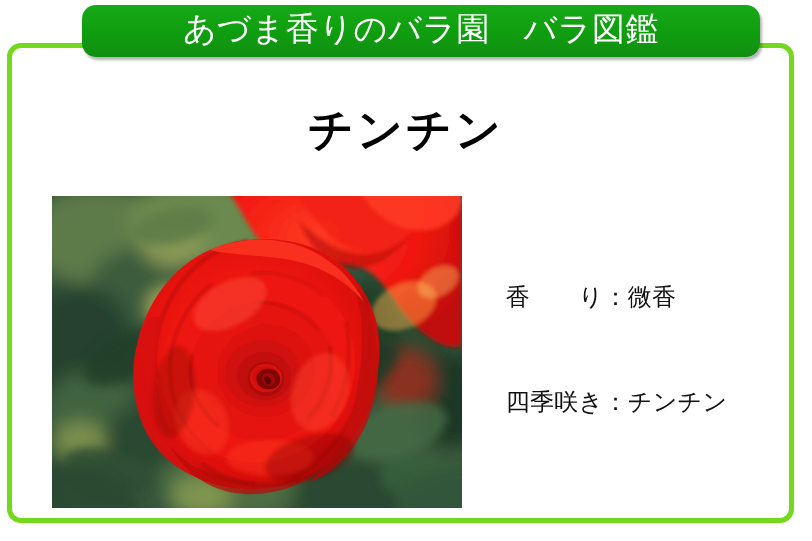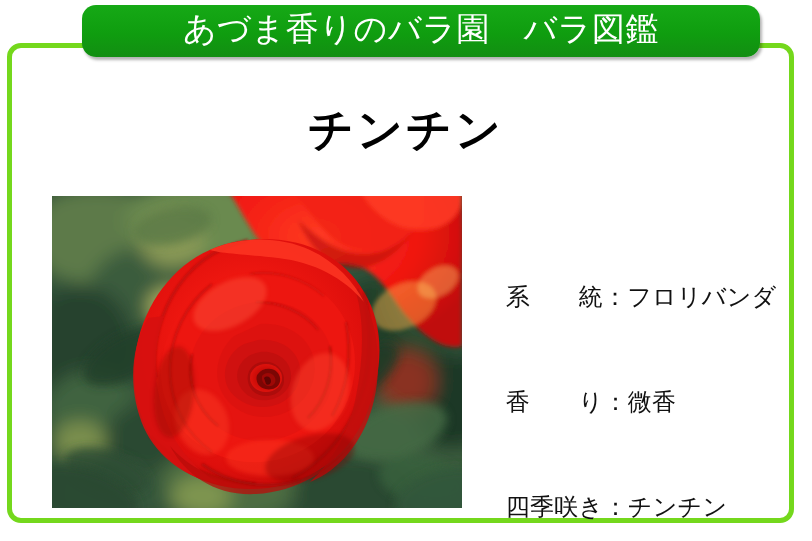--- a/index.html
+++ b/index.html
@@ -276,22 +276,19 @@
 
     <g filter="url(#blurMid)" opacity="0.9">
       <ellipse cx="30" cy="300" rx="58" ry="28" transform="rotate(16 30 300)" fill="#2a4a31"></ellipse>
       <ellipse cx="392" cy="300" rx="50" ry="26" transform="rotate(-14 392 300)" fill="#33573a"></ellipse>
     </g>
   </svg>
 </div>
 
 <div id="spec-list">
   <div class="spec-row">
-    <span class="spec-label">系　　統</span><span class="spec-sep">：</span><span class="spec-value">フロリバンダ</span>
-  </div>
-  <div class="spec-row">
     <span class="spec-label">香　　り</span><span class="spec-sep">：</span><span class="spec-value">微香</span>
   </div>
   <div class="spec-row">
     <span class="spec-label">四季咲き</span><span class="spec-sep">：</span><span class="spec-value">チンチン</span>
   </div>
 
 </div>
 
 </body></html>

